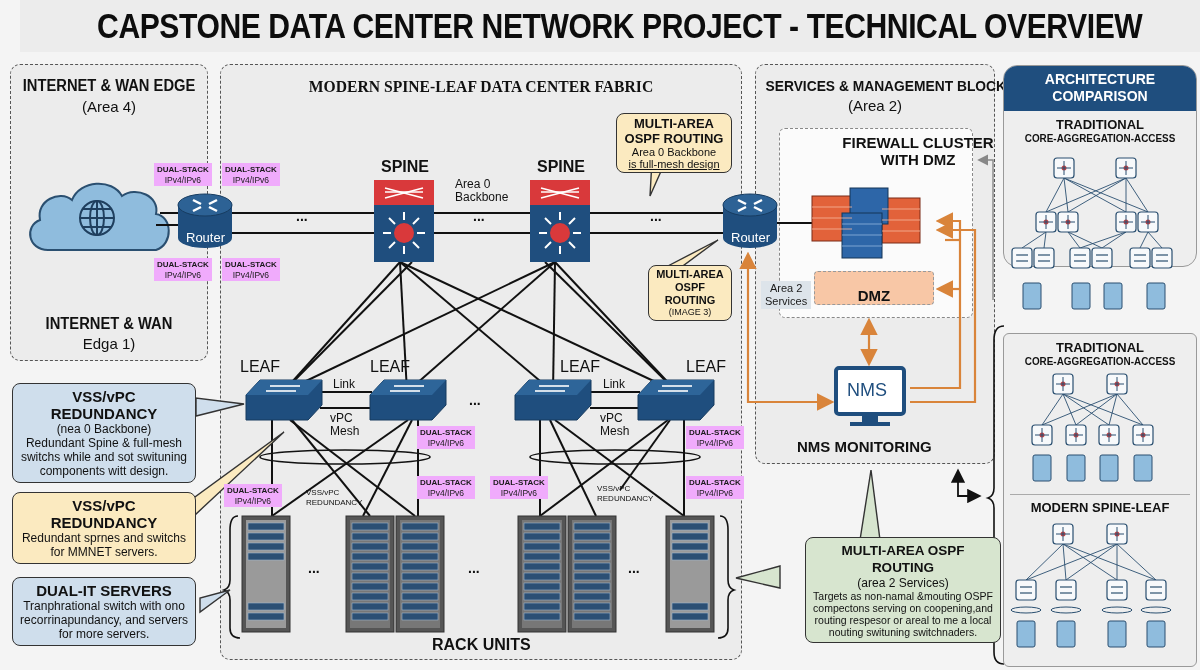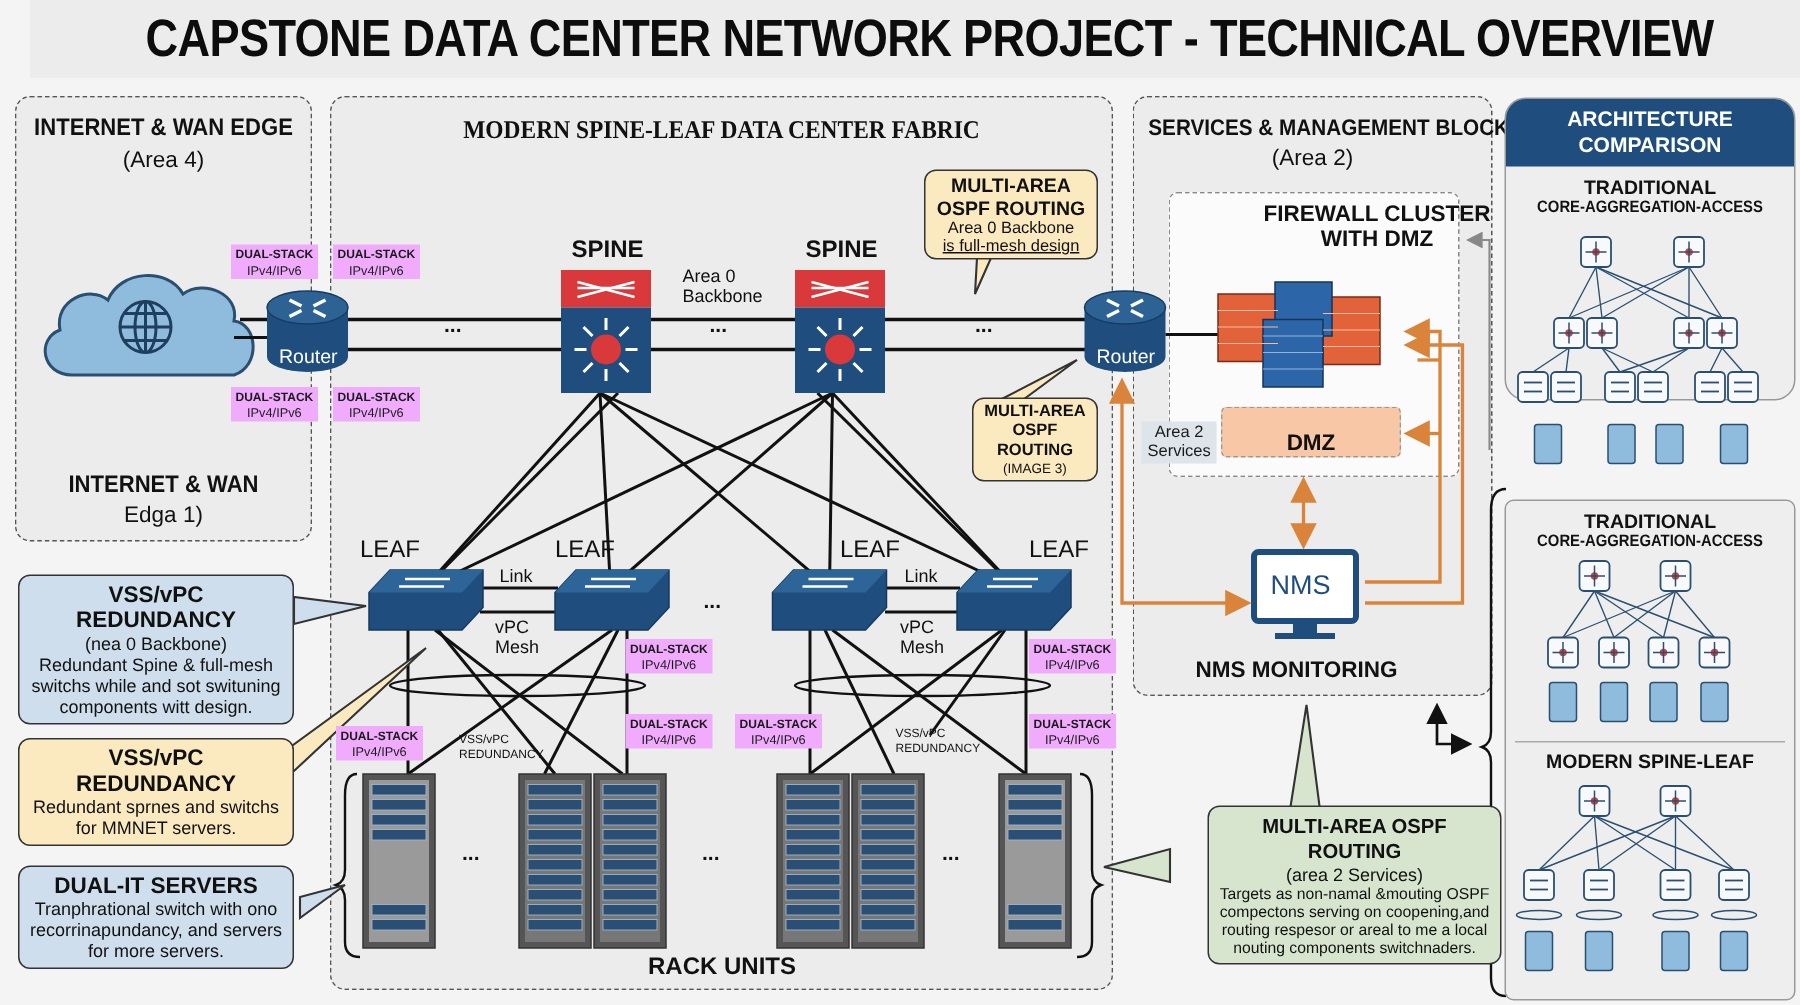--- a/index.html
+++ b/index.html
@@ -431,21 +431,21 @@
 <div class="tag" style="left:761px;top:281px;font-size:11px;line-height:13px;padding:1px 4px;background:#dde4ea;"><span>Area 2</span><br><span>Services</span></div>
 <div class="lbl" style="left:847px;top:380px;font-size:18px;color:#1f4e7e;">NMS</div>
 <div class="lbl-b" style="left:797px;top:438px;font-size:15px;">NMS MONITORING</div>
 
 <div class="callout green-c" style="left:777px;top:537px;width:196px;font-size:10.5px;line-height:12px;margin-left:28px;">
   <div class="ct" style="font-size:13.5px;">MULTI-AREA OSPF ROUTING</div>
   <div style="font-size:12px;line-height:14px;">(area 2 Services)</div>
   <div>Targets as non-namal &amp;mouting OSPF</div>
   <div>compectons serving on coopening,and</div>
   <div>routing respesor or areal to me a local</div>
-  <div>nouting components switchnaders.</div>
+  <div>nouting swituning switchnaders.</div>
 </div>
 
 <div class="arch-panel">
   <div class="arch-head"><span>ARCHITECTURE</span><br><span>COMPARISON</span></div>
   <div style="height:6px"></div>
   <div class="arch-sub-t">TRADITIONAL</div>
   <div class="arch-sub-s">CORE-AGGREGATION-ACCESS</div>
 </div>
 <div class="arch-panel2">
   <div style="height:6px"></div>

